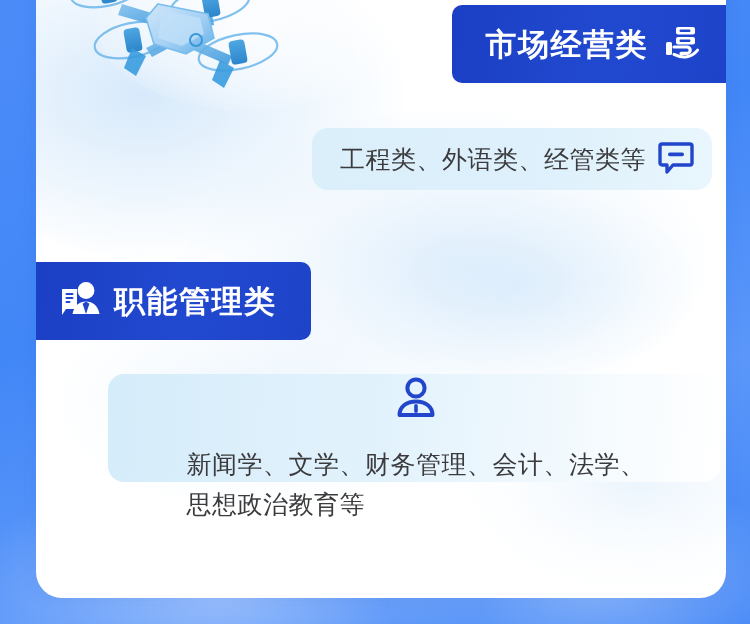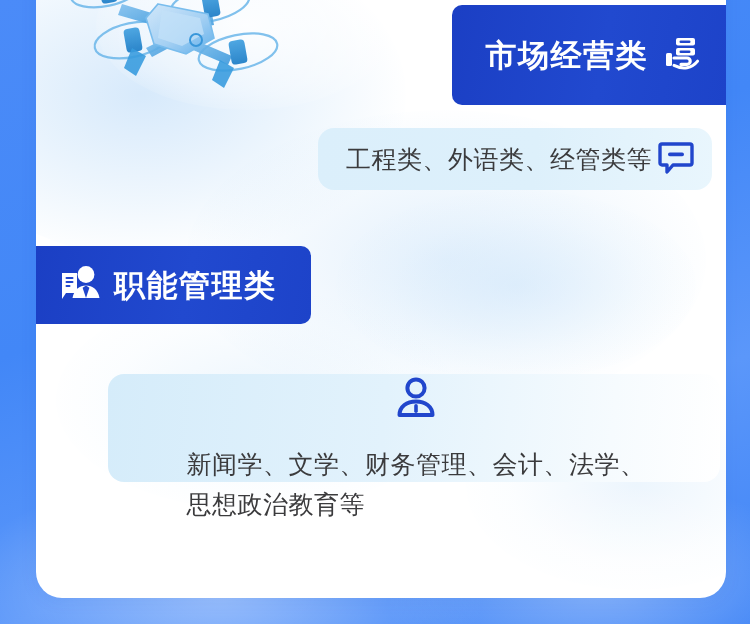--- a/index.html
+++ b/index.html
@@ -115,29 +115,29 @@
   }
   .banner .banner-icon {
     flex: 0 0 auto;
     display: block;
   }
 
   
   #banner-market {
     right: 0;
     top: 45px;
-    height: 100px;
+    height: 78px;
     padding: 0 22px 0 34px;
     border-radius: 10px 0 0 10px;
     gap: 14px;
   }
   
   #banner-function {
     left: 0;
-    top: 286px;
+    top: 302px;
     height: 78px;
     padding: 0 34px 0 22px;
     border-radius: 0 10px 10px 0;
     gap: 12px;
   }
 
   
   .pill {
     position: absolute;
     box-sizing: border-box;
@@ -156,21 +156,21 @@
     flex: 0 0 auto;
     display: block;
   }
 
   
   #pill-market {
     right: 14px;
     top: 168px;
     height: 62px;
     padding: 0 16px 0 28px;
-    gap: 4px;
+    gap: 10px;
     background: linear-gradient(95deg, #dbeffb 0%, #ddf0fb 55%, #e9f6fd 100%);
   }
   
   #pill-function {
     left: 72px;
     top: 414px;
     width: 612px;
     height: 108px;
     padding: 0 20px 0 24px;
     gap: 18px;

